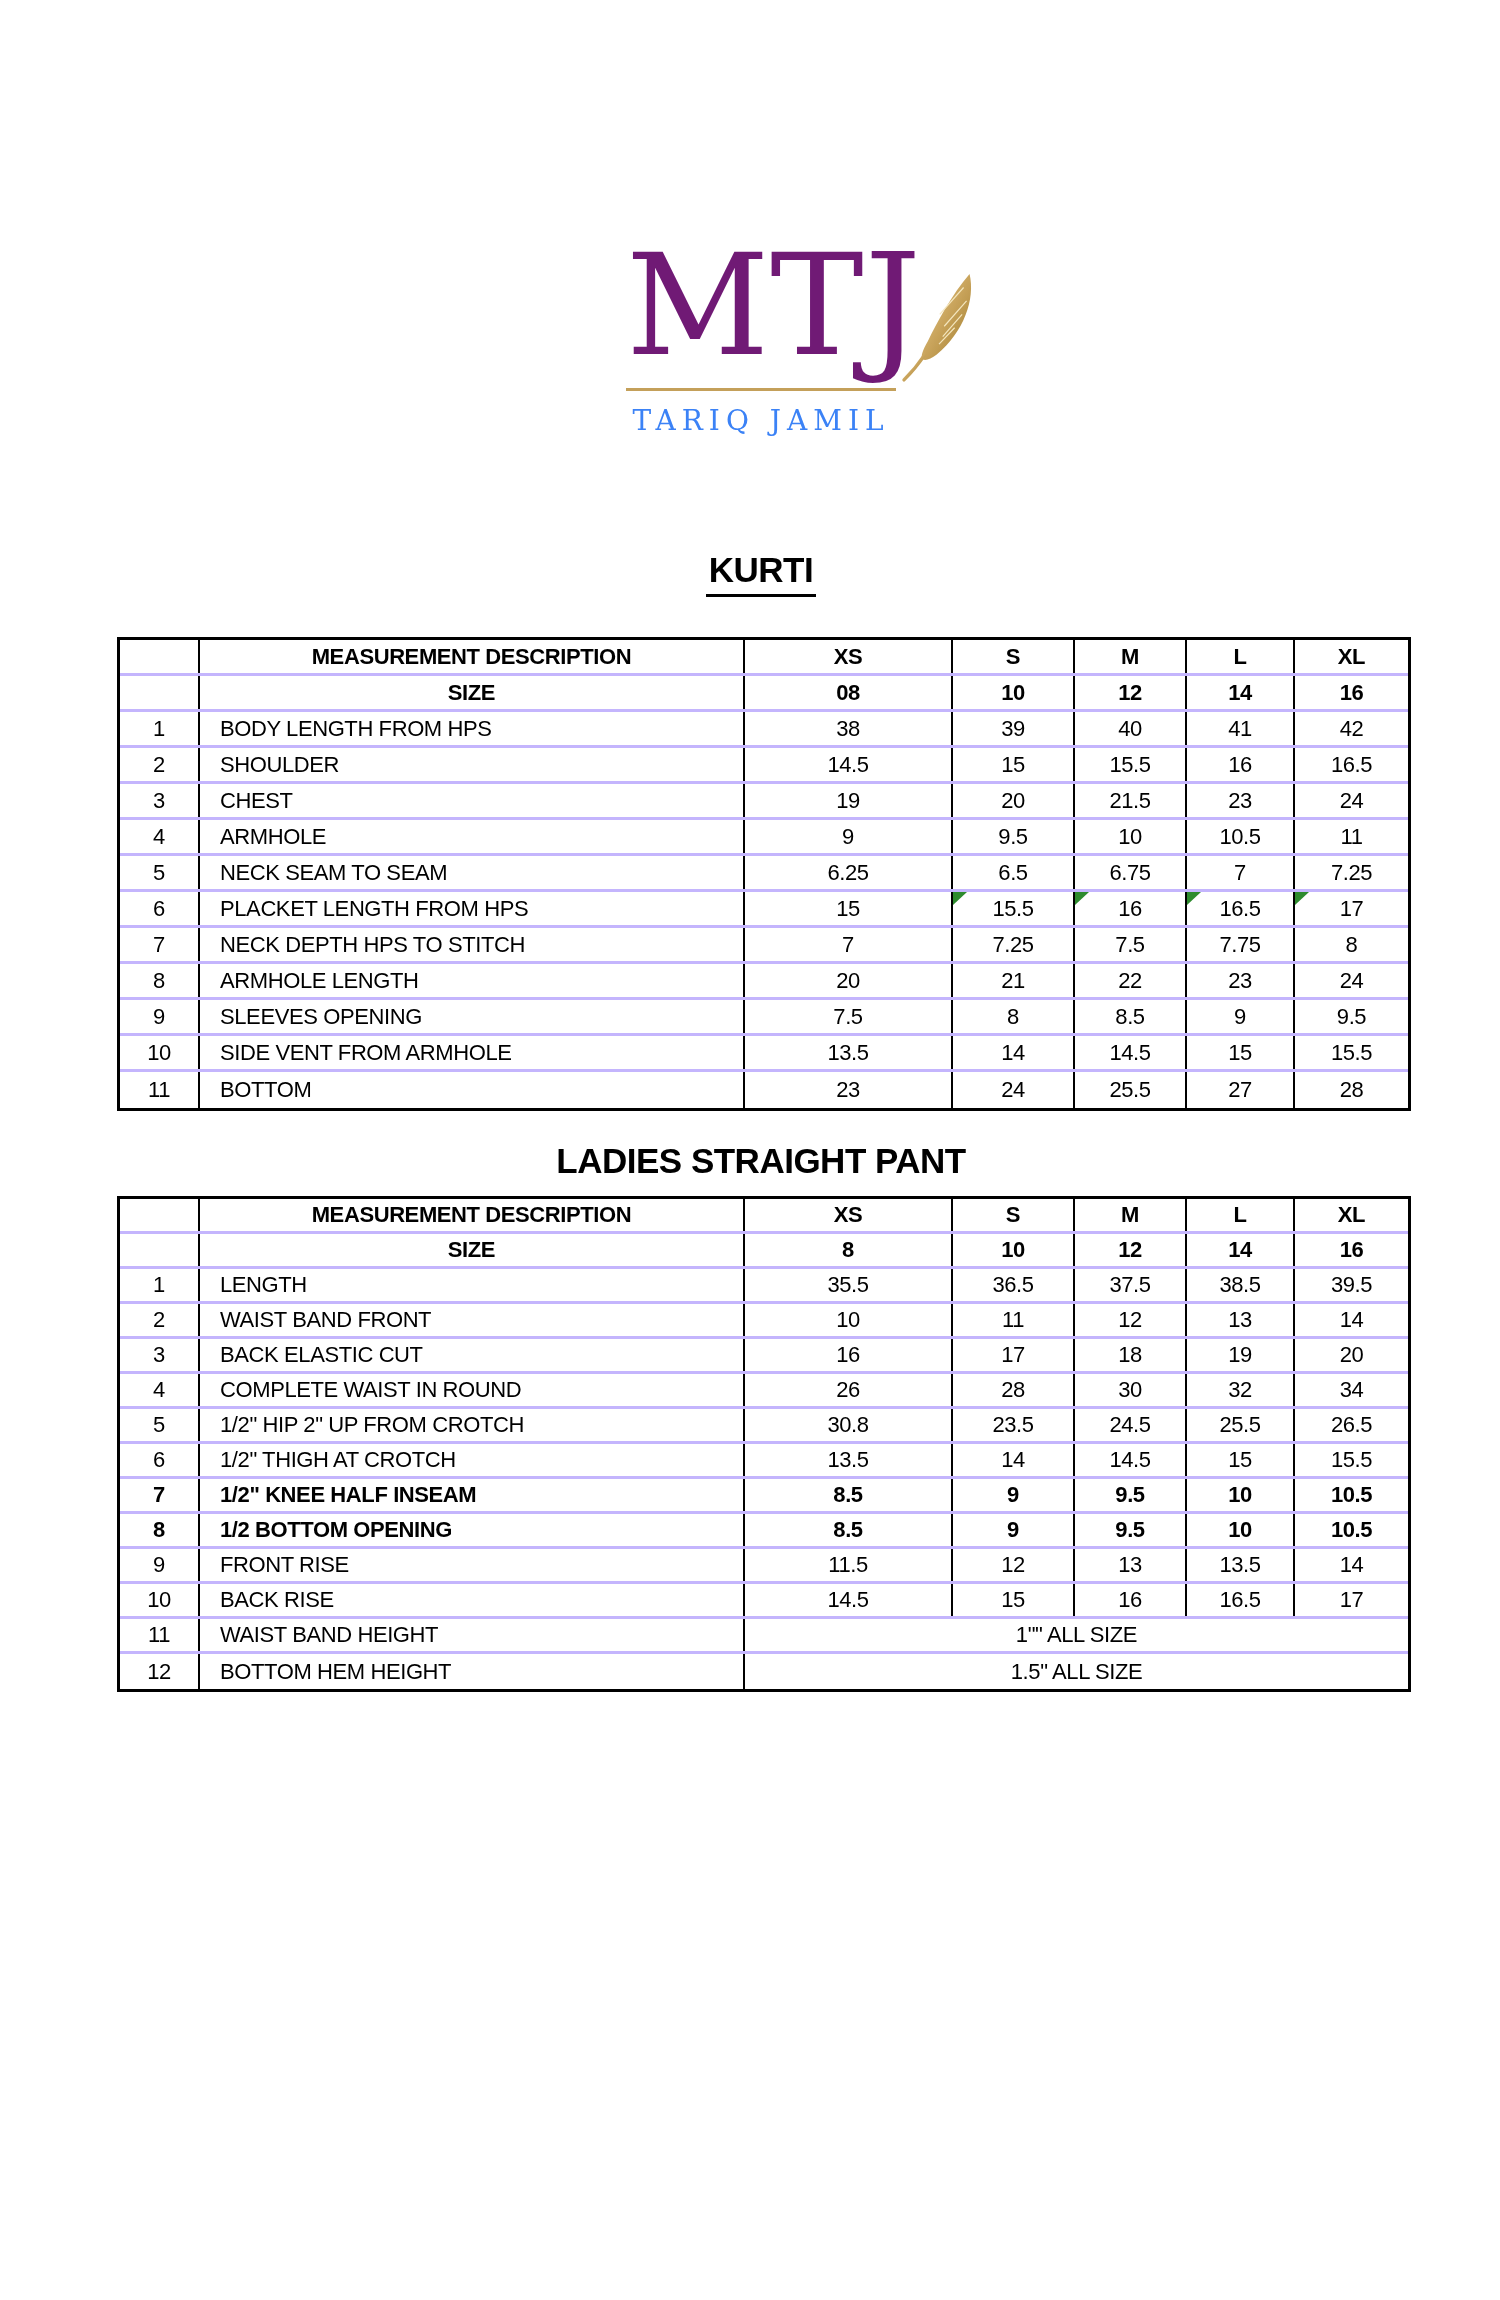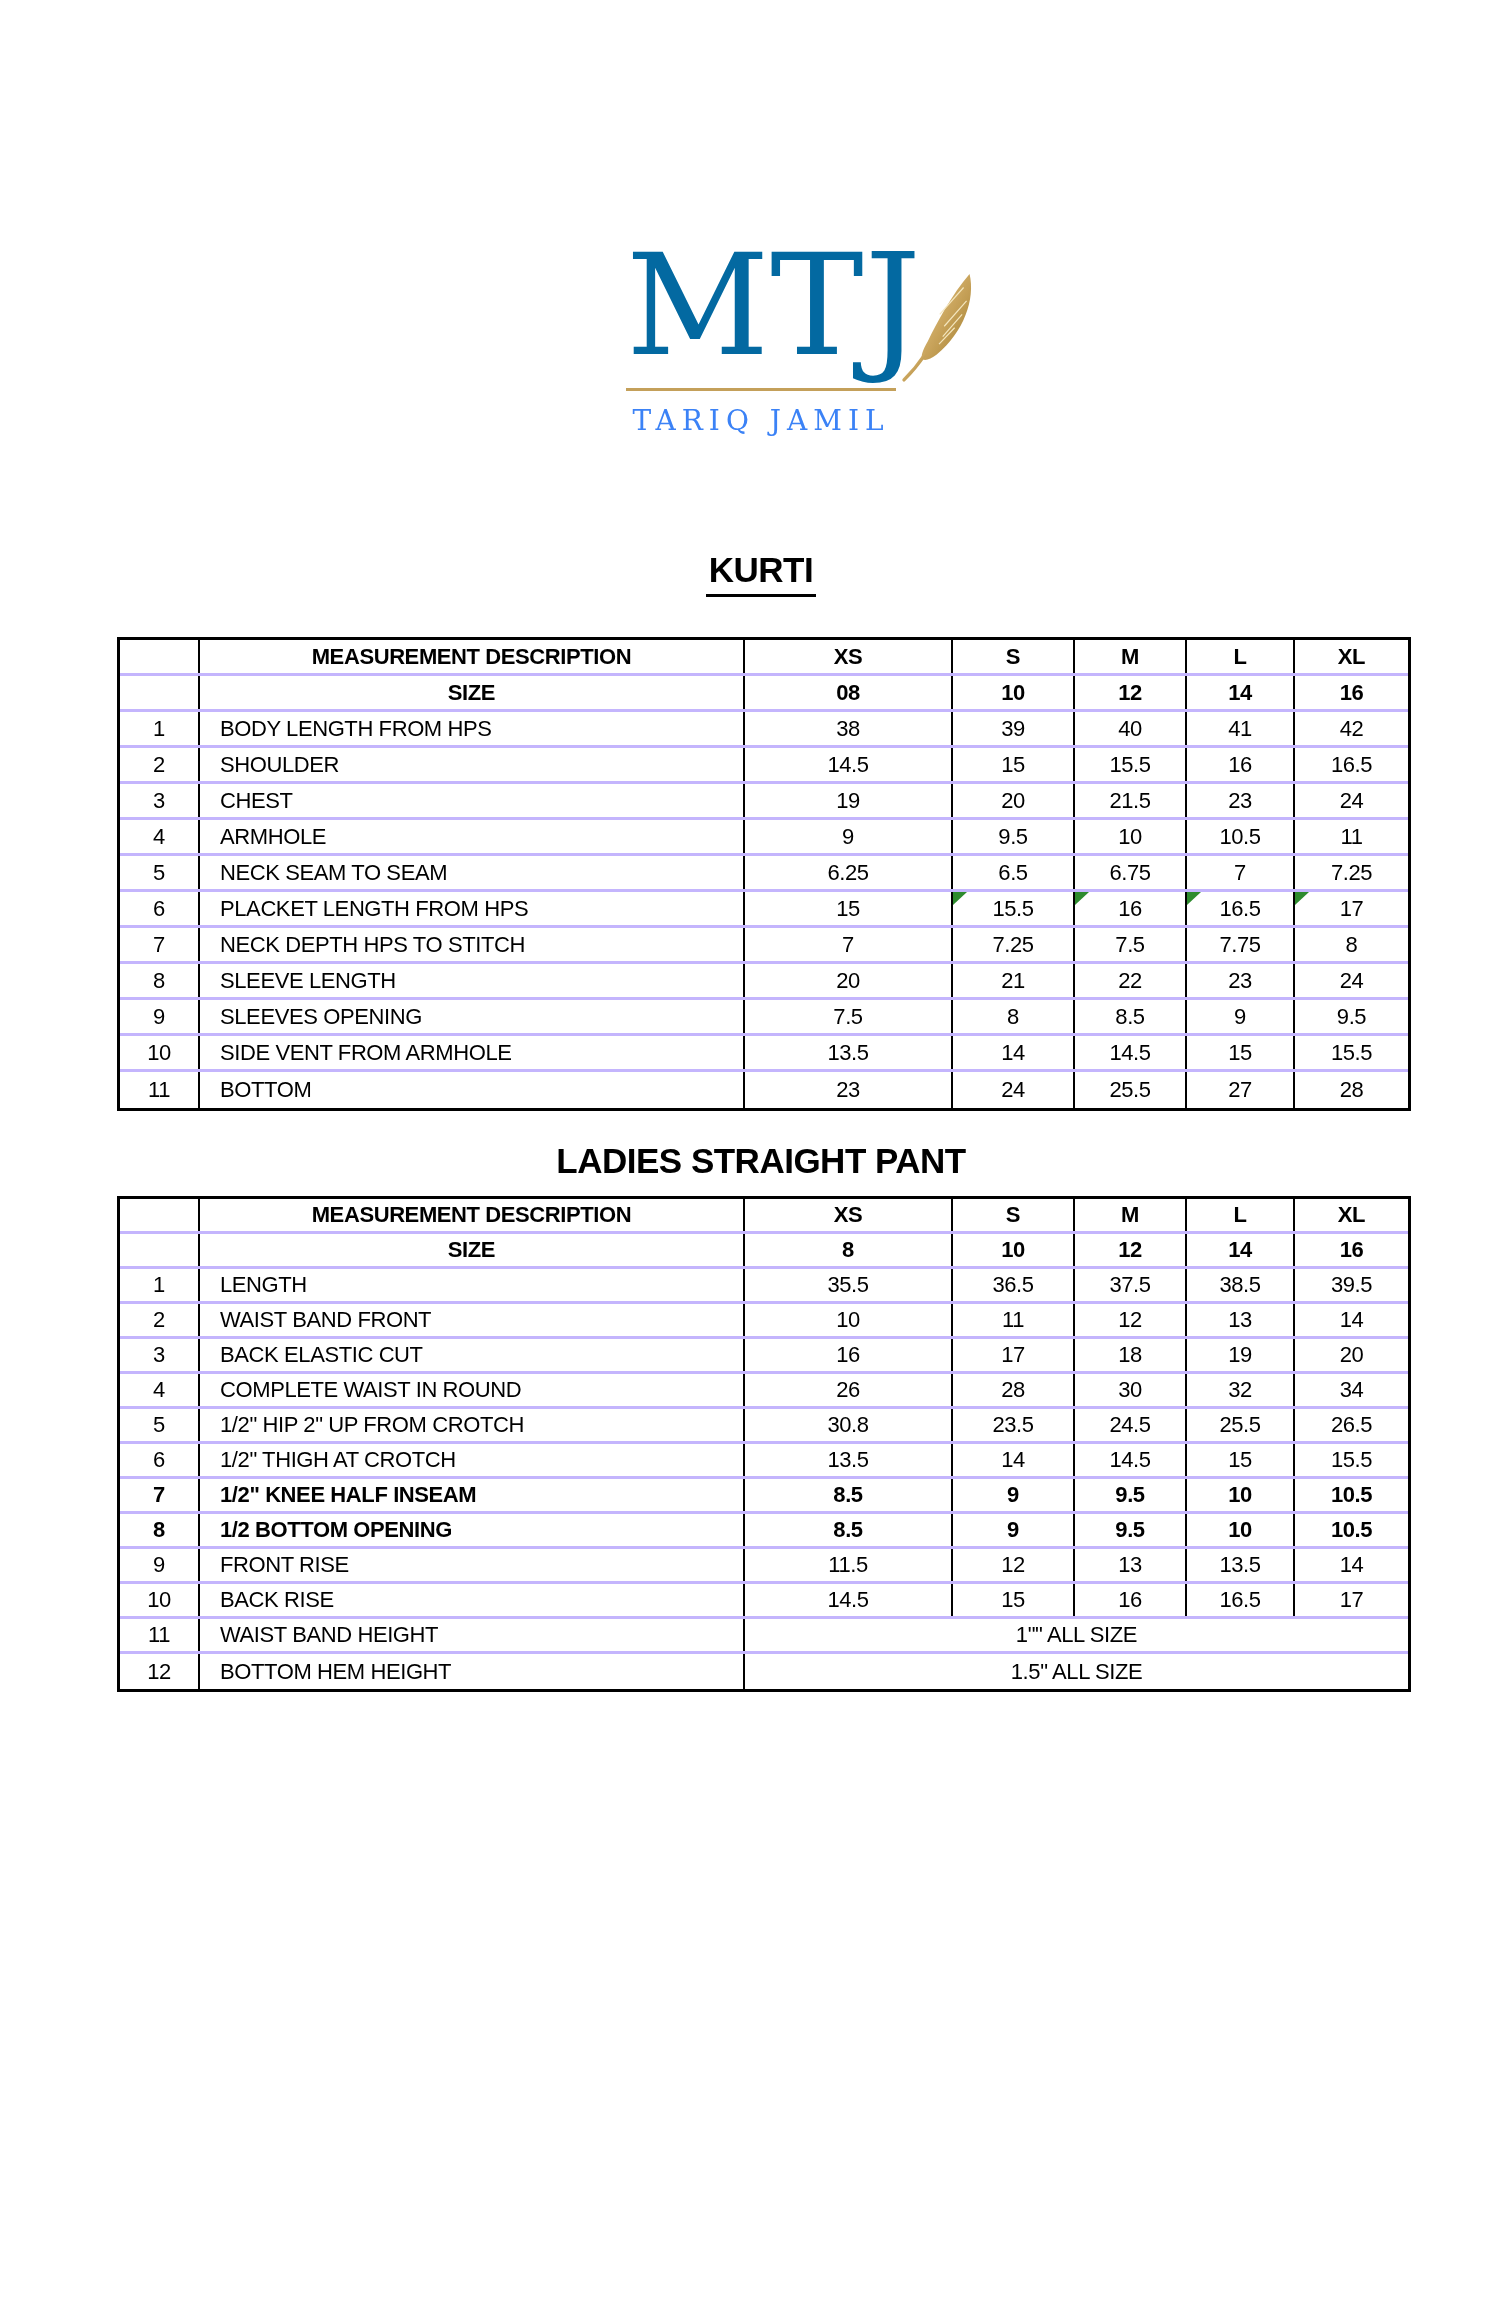--- a/index.html
+++ b/index.html
@@ -77,21 +77,21 @@
     width:14px;height:13px;
     clip-path:polygon(0 0,100% 0,0 100%);
   }
 </style>
 </head>
 <body>
 
 <div class="page">
 
   <div class="logo">
-    <span class="monogram" style="color: #0369a1;">MTJ</span>
+    <span class="monogram" style="color: #701a75;">MTJ</span>
     <svg class="quill" width="82" height="150" viewBox="0 0 110 150" aria-hidden="true">
       <defs>
         <linearGradient id="goldgrad" x1="0" y1="0" x2="1" y2="1">
           <stop offset="0" stop-color="#EAD398"></stop>
           <stop offset="0.5" stop-color="#C9A45C"></stop>
           <stop offset="1" stop-color="#A07C2C"></stop>
         </linearGradient>
       </defs>
       <path d="M96 4 C 104 38, 88 82, 52 112 C 44 118, 36 121, 33 118 C 30 115, 33 106, 40 94 C 54 66, 72 32, 96 4 Z" fill="url(#goldgrad)"></path>
       <path d="M88 22 L 56 58 M92 40 L 62 74 M86 58 L 60 88 M76 76 L 55 98" stroke="#F4E6BE" stroke-width="1.6" fill="none"></path>
@@ -181,21 +181,21 @@
         <div class="tcell c-no">7</div>
         <div class="tcell c-desc left">NECK DEPTH HPS TO STITCH</div>
         <div class="tcell c-val">7</div>
         <div class="tcell c-val">7.25</div>
         <div class="tcell c-val">7.5</div>
         <div class="tcell c-val">7.75</div>
         <div class="tcell c-val">8</div>
       </div>
       <div class="trow">
         <div class="tcell c-no">8</div>
-        <div class="tcell c-desc left">SLEEVE LENGTH</div>
+        <div class="tcell c-desc left">ARMHOLE LENGTH</div>
         <div class="tcell c-val">20</div>
         <div class="tcell c-val">21</div>
         <div class="tcell c-val">22</div>
         <div class="tcell c-val">23</div>
         <div class="tcell c-val">24</div>
       </div>
       <div class="trow">
         <div class="tcell c-no">9</div>
         <div class="tcell c-desc left">SLEEVES OPENING</div>
         <div class="tcell c-val">7.5</div>

